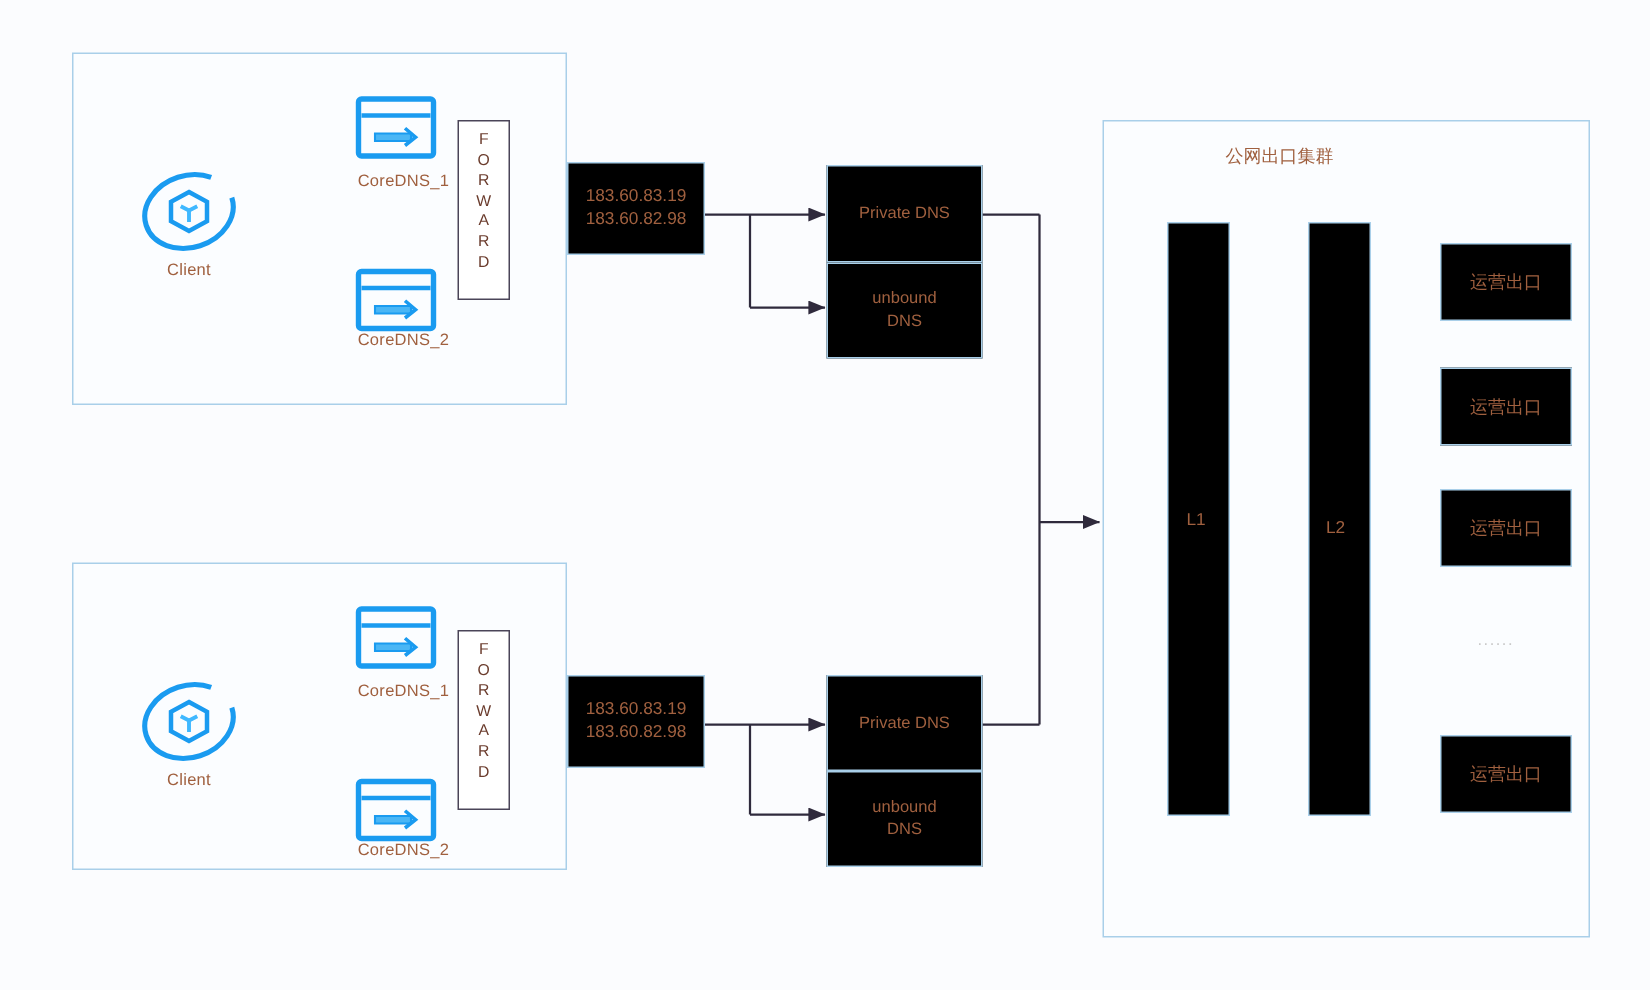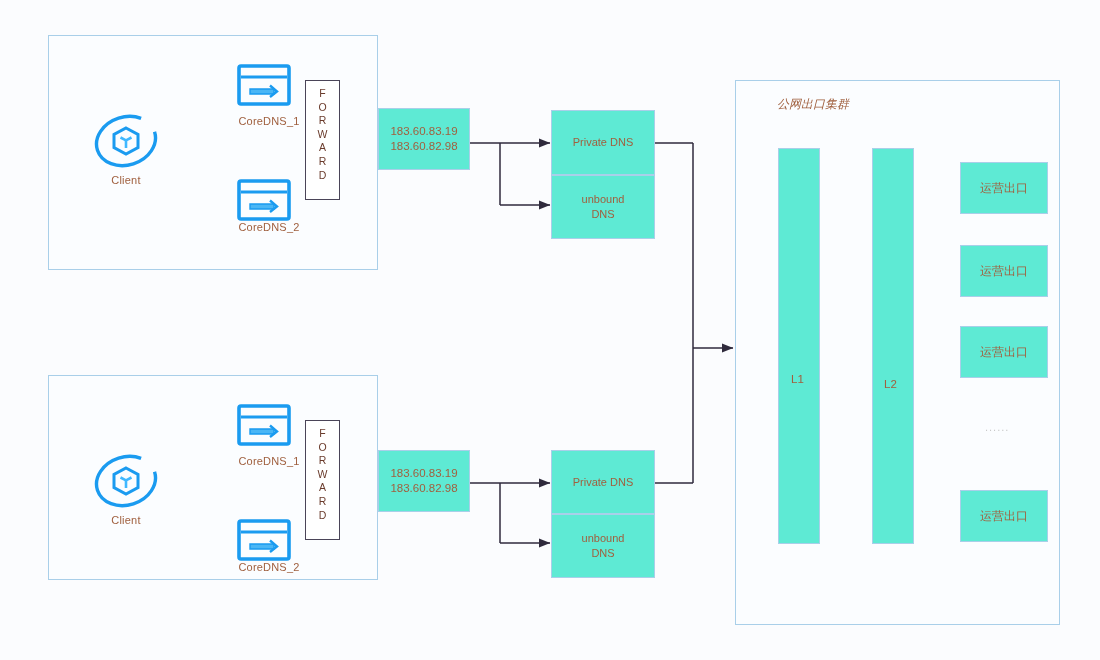--- a/index.html
+++ b/index.html
@@ -30,21 +30,21 @@
   
   .group-box {
     position: absolute;
     border: 1px solid #a9cfe9;
     background: #fbfdff;
     box-sizing: border-box;
   }
   .lite-box {
     position: absolute;
     border: 1px solid #a9cfe9;
-    background: #5eead4;
+    background: #000000;
     box-sizing: border-box;
     display: flex;
     align-items: center;
     justify-content: center;
     text-align: center;
   }
   .dark-box {
     position: absolute;
     border: 1px solid #4a4458;
     background: #ffffff;
@@ -85,21 +85,20 @@
     width: 100%;
     top: 6px;
     left: 0;
   }
   .fwd span { display: block; }
   .lx-label {
     position: absolute;
     color: #a0603f;
     font-size: 11.5px;
     white-space: nowrap;
-    margin-top: 32px;
   }
   .ellipsis {
     position: absolute;
     color: #c9c9c9;
     font-size: 11px;
     letter-spacing: 1px;
   }
 
   
   .client-icon {
@@ -285,21 +284,21 @@
     <span class="dns-text">Private DNS</span>
   </div>
   <div class="lite-box" style="left:551px; top:514px; width:104px; height:64px;">
     <div>
       <div class="dns-text">unbound</div>
       <div class="dns-text">DNS</div>
     </div>
   </div>
 
   <div class="group-box" style="left:735px; top:80px; width:325px; height:545px;"></div>
-  <div class="cn-text" style="position:absolute; left:777px; top:96px;font-style:italic;">公网出口集群</div>
+  <div class="cn-text" style="position:absolute; left:817px; top:96px;">公网出口集群</div>
 
   <div class="lite-box" style="left:778px; top:148px; width:42px; height:396px;"></div>
   <div class="lx-label" style="left:791px; top:341px;">L1</div>
 
   <div class="lite-box" style="left:872px; top:148px; width:42px; height:396px;"></div>
   <div class="lx-label" style="left:884px; top:346px;">L2</div>
 
   <div class="lite-box" style="left:960px; top:162px; width:88px; height:52px;">
     <span class="cn-text">运营出口</span>
   </div>

